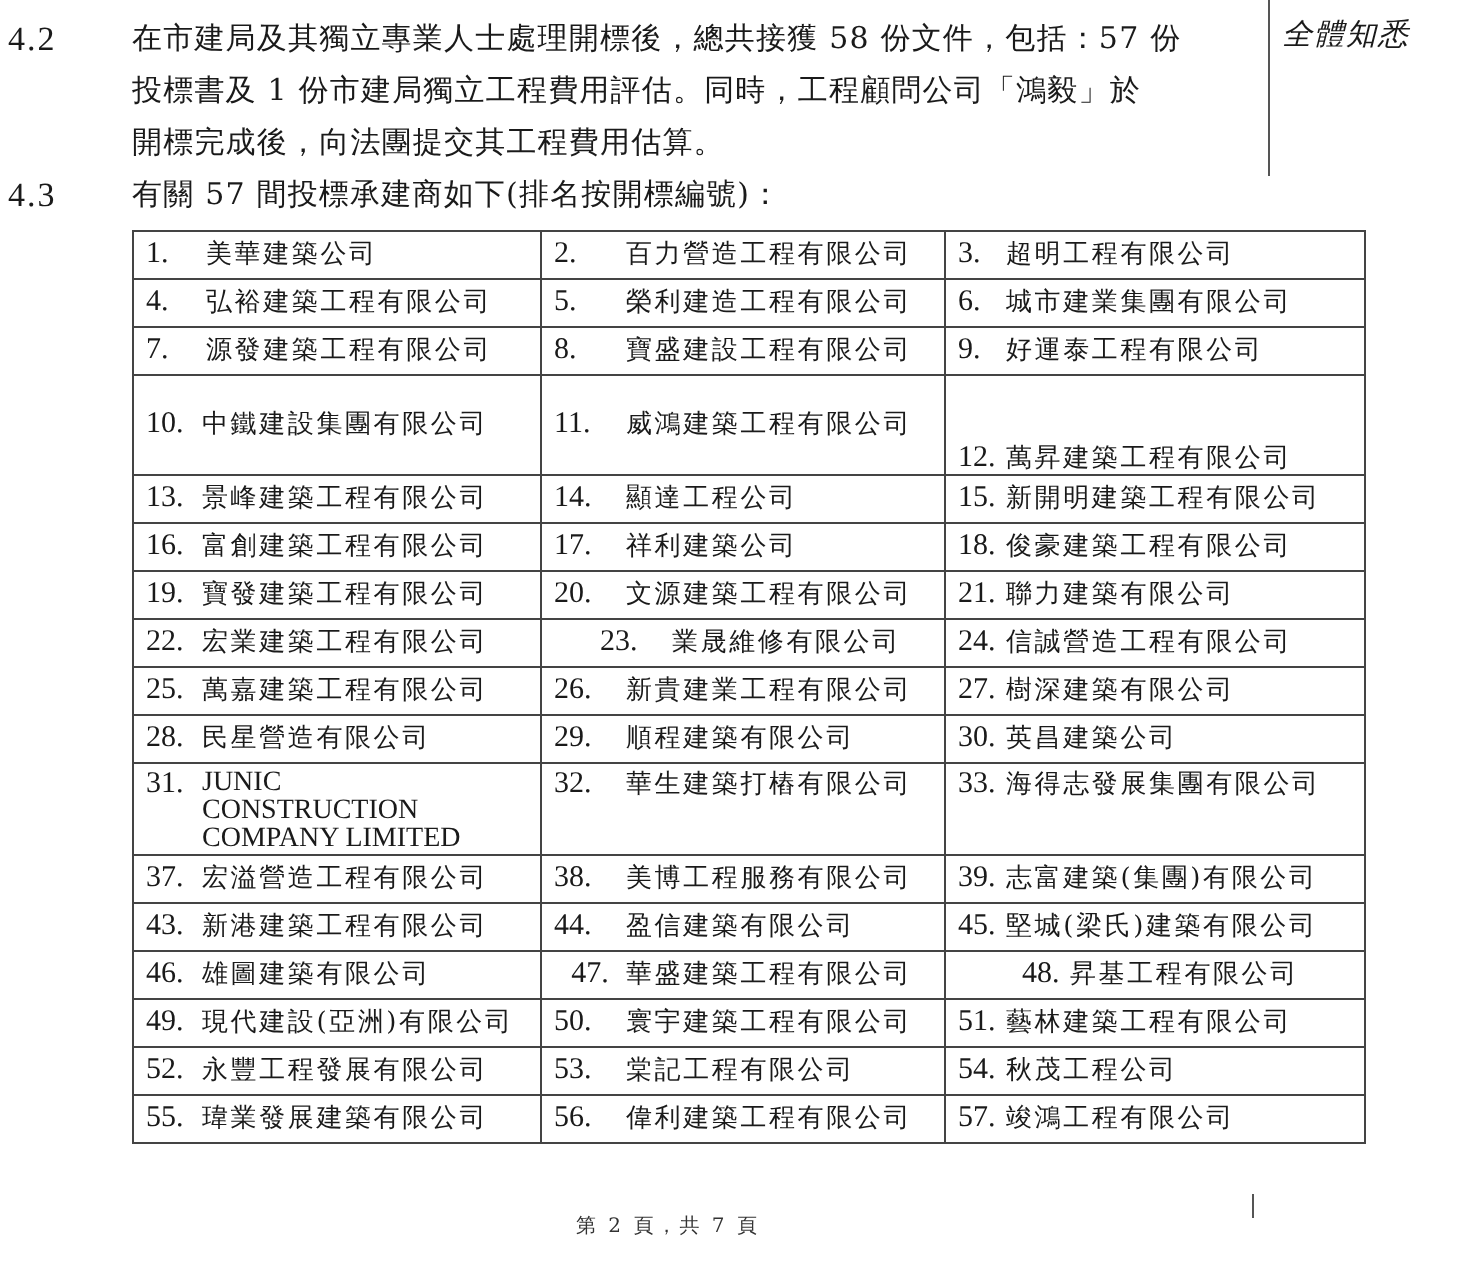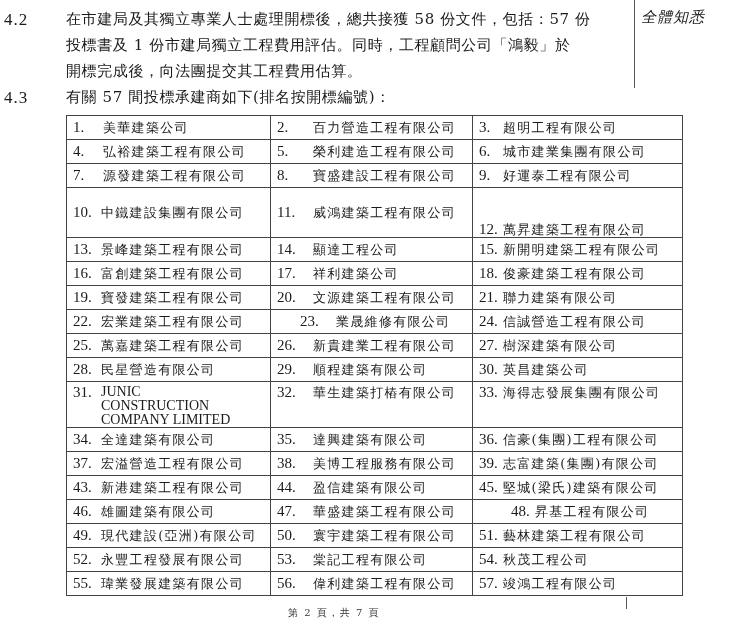--- a/index.html
+++ b/index.html
@@ -124,37 +124,32 @@
         <td><span class="n" style="width: 28px;">28.</span><span class="">民星營造有限公司</span></td>
         <td><span class="n" style="width: 36px;">29.</span><span class="">順程建築有限公司</span></td>
         <td><span class="n" style="width: 24px;">30.</span><span class="">英昌建築公司</span></td>
       </tr>
       <tr>
         <td class="tall"><span class="n" style="width: 28px;">31.</span><span class="en" style="width: 150px;">JUNIC CONSTRUCTION COMPANY LIMITED</span></td>
         <td class="tall"><span class="n" style="width: 36px;">32.</span><span class="">華生建築打樁有限公司</span></td>
         <td class="tall"><span class="n" style="width: 24px;">33.</span><span class="">海得志發展集團有限公司</span></td>
       </tr>
       <tr>
-        <td><span class="n" style="width: 28px;">34.</span><span class="">全達建築有限公司</span></td>
-        <td><span class="n" style="width: 36px;">35.</span><span class="">達興建築有限公司</span></td>
-        <td><span class="n" style="width: 24px;">36.</span><span class="">信豪(集團)工程有限公司</span></td>
-      </tr>
-      <tr>
         <td><span class="n" style="width: 28px;">37.</span><span class="">宏溢營造工程有限公司</span></td>
         <td><span class="n" style="width: 36px;">38.</span><span class="">美博工程服務有限公司</span></td>
         <td><span class="n" style="width: 24px;">39.</span><span class="">志富建築(集團)有限公司</span></td>
       </tr>
       <tr>
         <td><span class="n" style="width: 28px;">43.</span><span class="">新港建築工程有限公司</span></td>
         <td><span class="n" style="width: 36px;">44.</span><span class="">盈信建築有限公司</span></td>
         <td><span class="n" style="width: 24px;">45.</span><span class="">堅城(梁氏)建築有限公司</span></td>
       </tr>
       <tr>
         <td><span class="n" style="width: 28px;">46.</span><span class="">雄圖建築有限公司</span></td>
-        <td><span class="n" style="width: 36px;">47.</span><span class="">華盛建築工程有限公司</span></td>
+        <td><span class="n" style="width: 36px; text-align: center;">47.</span><span class="">華盛建築工程有限公司</span></td>
         <td><span class="n" style="width: 24px; margin-left: 32px;">48.</span><span class="">昇基工程有限公司</span></td>
       </tr>
       <tr>
         <td><span class="n" style="width: 28px;">49.</span><span class="">現代建設(亞洲)有限公司</span></td>
         <td><span class="n" style="width: 36px;">50.</span><span class="">寰宇建築工程有限公司</span></td>
         <td><span class="n" style="width: 24px;">51.</span><span class="">藝林建築工程有限公司</span></td>
       </tr>
       <tr>
         <td><span class="n" style="width: 28px;">52.</span><span class="">永豐工程發展有限公司</span></td>
         <td><span class="n" style="width: 36px;">53.</span><span class="">棠記工程有限公司</span></td>

